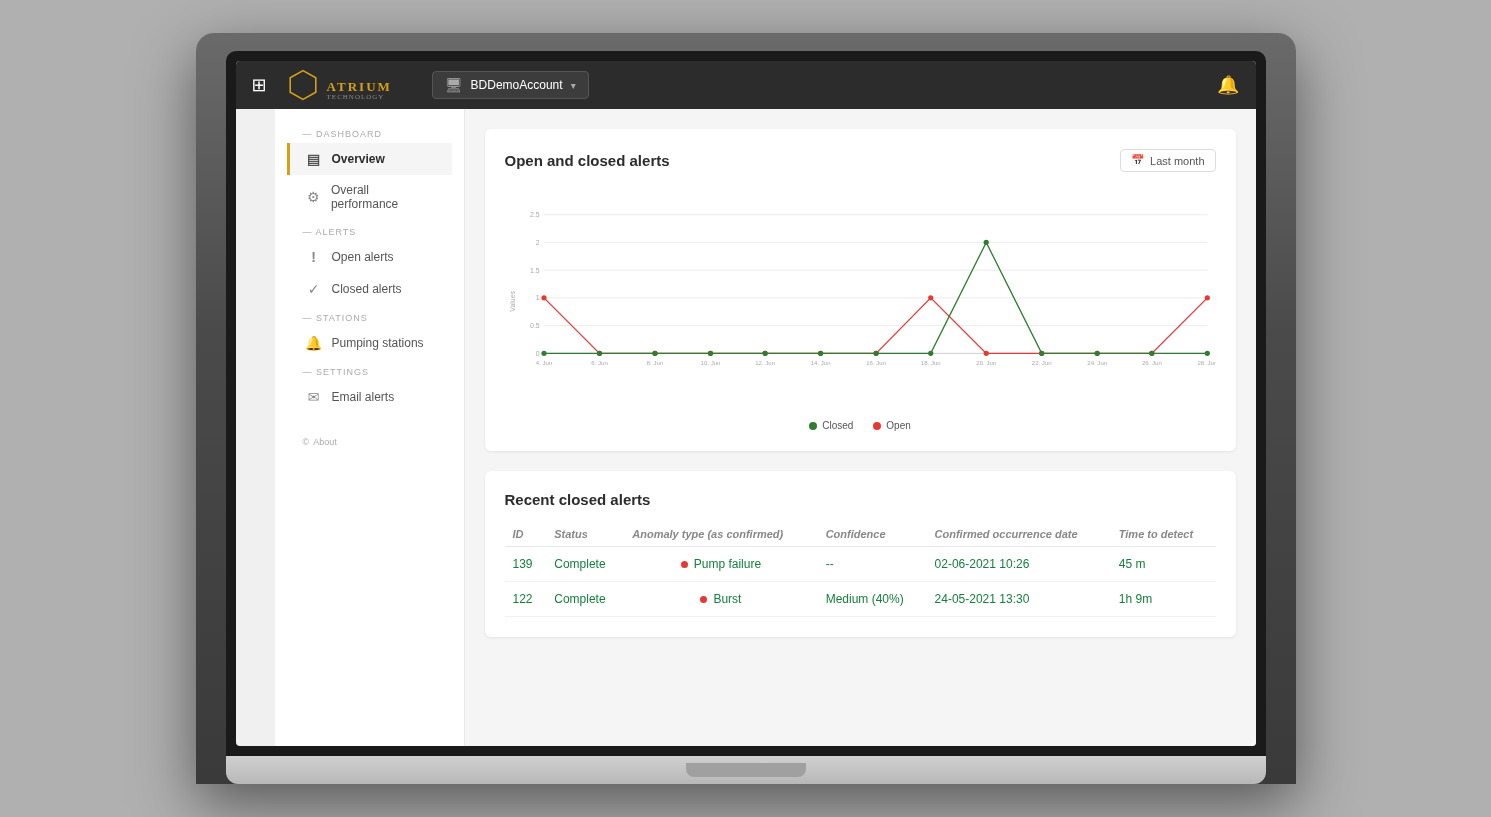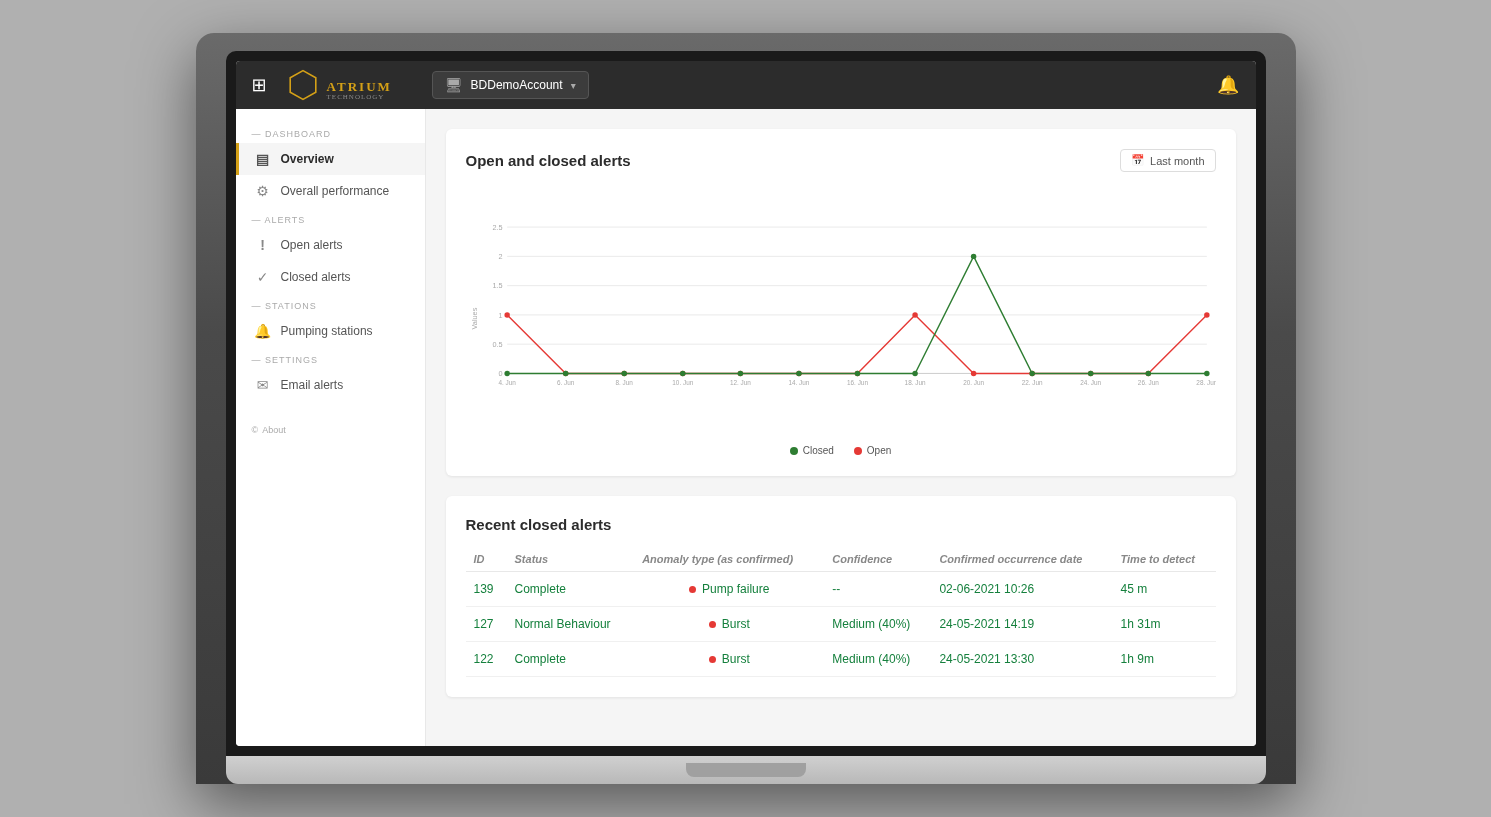--- a/index.html
+++ b/index.html
@@ -128,22 +128,23 @@
       display: flex;
       height: calc(100vh - 180px);
       min-height: 620px;
     }
 
     
     .sidebar {
       width: 190px;
       background: #fff;
       border-right: 1px solid #e8e8e8;
-      padding: 12px 0;
+      padding: 12px 12px;
       flex-shrink: 0;
+      margin-left: 39px;
     }
 
     .sidebar-section-label {
       font-size: 9px;
       color: #aaa;
       text-transform: uppercase;
       letter-spacing: 1px;
       padding: 8px 16px 4px 16px;
     }
 
@@ -203,21 +204,21 @@
       border-radius: 6px;
       padding: 20px;
       box-shadow: 0 1px 3px rgba(0,0,0,0.08);
     }
 
     
     .chart-header {
       display: flex;
       align-items: center;
       justify-content: space-between;
-      margin-bottom: 27px;
+      margin-bottom: 10px;
     }
 
     .chart-title {
       font-size: 15px;
       font-weight: 600;
       color: #2c2c2c;
     }
 
     .last-month-btn {
       display: flex;
@@ -240,21 +241,21 @@
 
     .chart-svg {
       width: 100%;
       height: 100%;
     }
 
     .chart-legend {
       display: flex;
       gap: 20px;
       justify-content: center;
-      margin-top: 16px;
+      margin-top: 8px;
       font-size: 10px;
       color: #555;
     }
 
     .legend-item {
       display: flex;
       align-items: center;
       gap: 5px;
     }
 
@@ -511,33 +512,20 @@
                       <div class="anomaly-cell">
                         <div class="red-dot"></div>
                         <span>Pump failure</span>
                       </div>
                     </td>
                     <td>--</td>
                     <td>02-06-2021 10:26</td>
                     <td>45 m</td>
                   </tr>
                   <tr style="cursor: pointer;">
-                    <td>127</td>
-                    <td>Normal Behaviour</td>
-                    <td>
-                      <div class="anomaly-cell">
-                        <div class="red-dot"></div>
-                        <span>Burst</span>
-                      </div>
-                    </td>
-                    <td>Medium (40%)</td>
-                    <td>24-05-2021 14:19</td>
-                    <td>1h 31m</td>
-                  </tr>
-                  <tr style="cursor: pointer;">
                     <td>122</td>
                     <td>Complete</td>
                     <td>
                       <div class="anomaly-cell">
                         <div class="red-dot"></div>
                         <span>Burst</span>
                       </div>
                     </td>
                     <td>Medium (40%)</td>
                     <td>24-05-2021 13:30</td>

